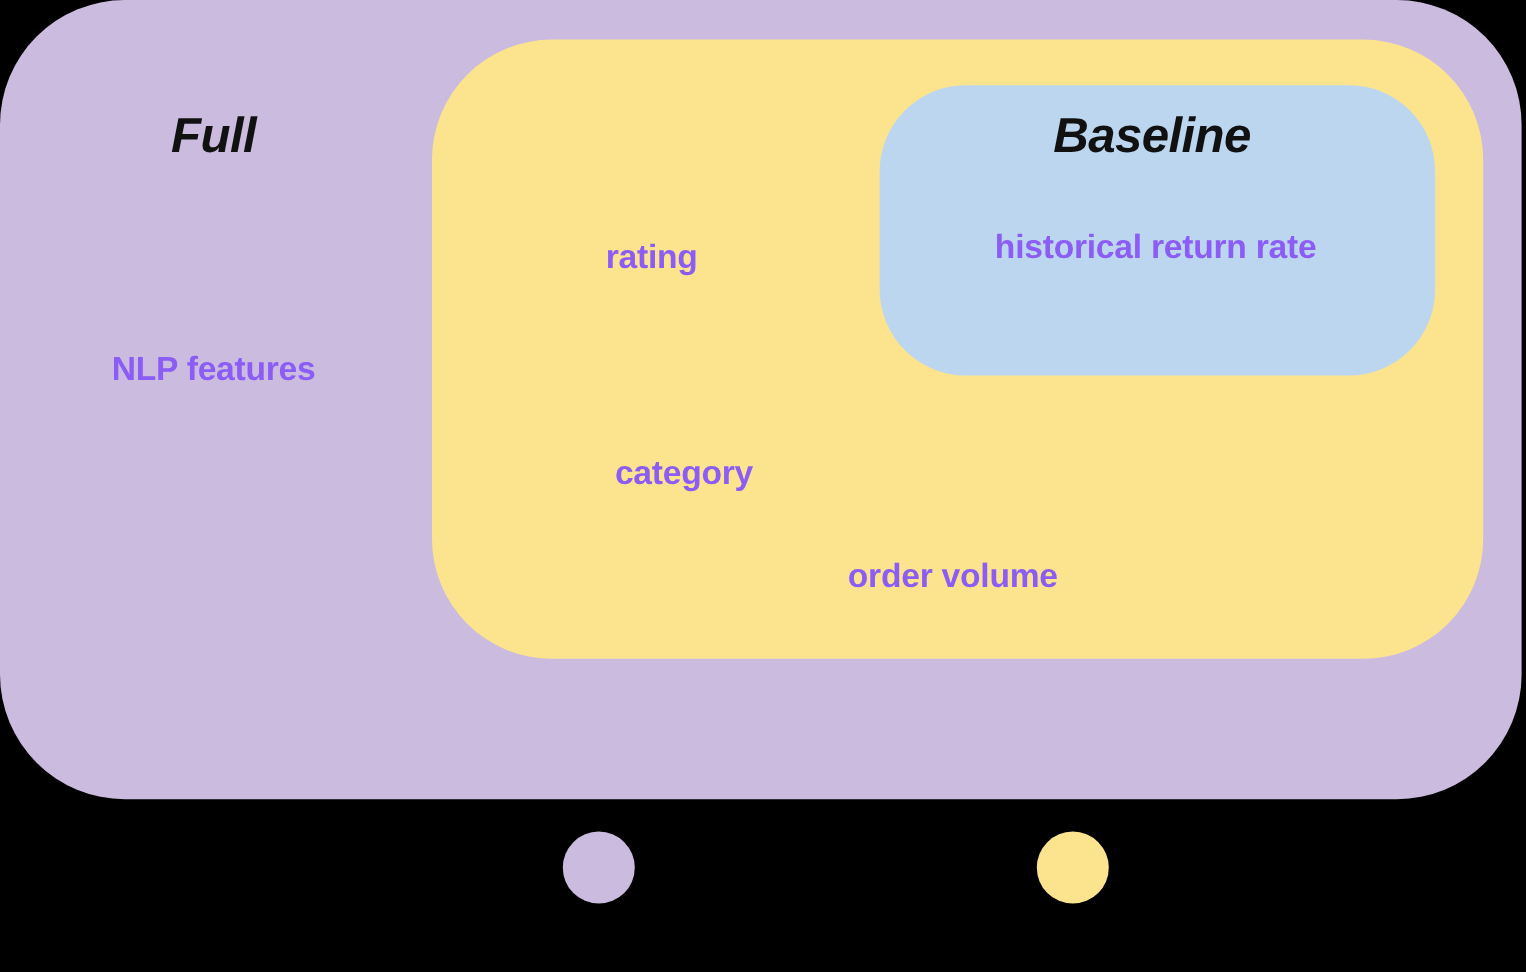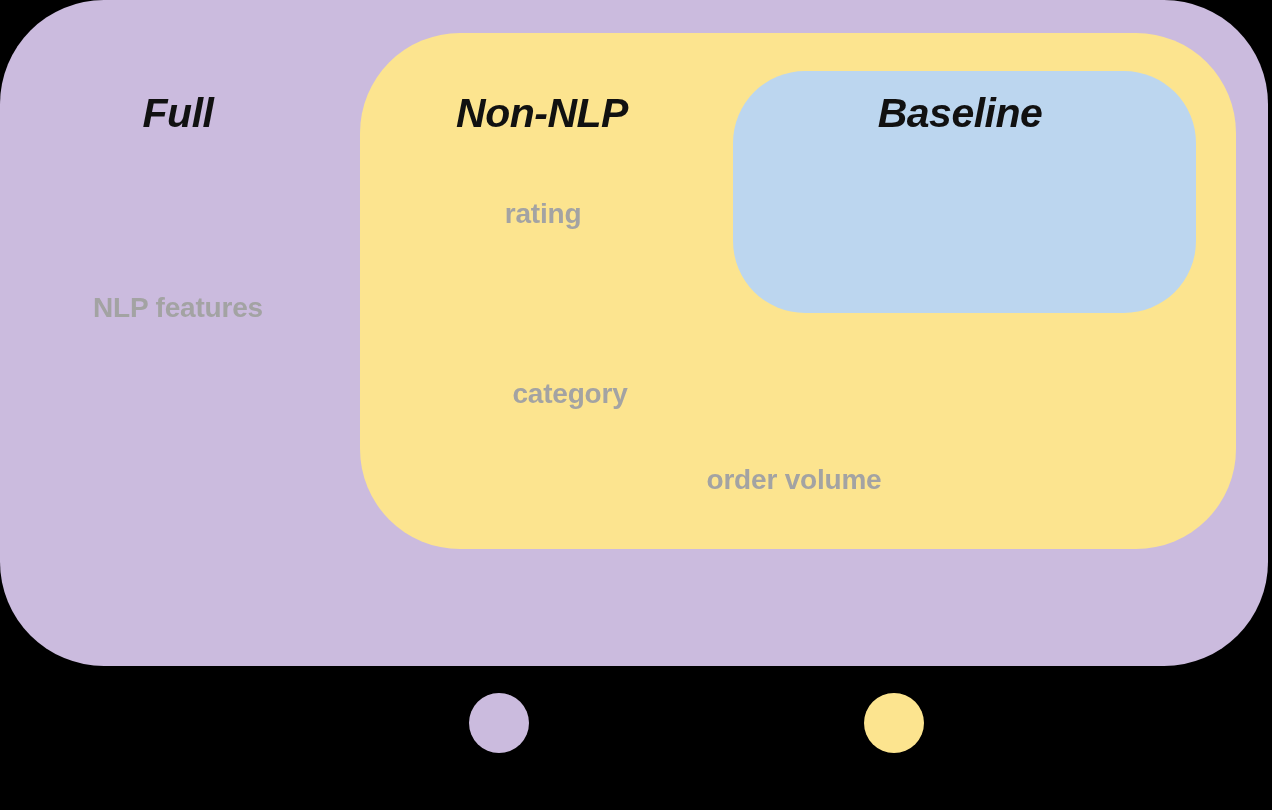--- a/index.html
+++ b/index.html
@@ -78,21 +78,21 @@
   #title-baseline  { left: 960px; top: 113px; text-align: center; }
 
   
   .feature-label {
     position: absolute;
     font-weight: bold;
     font-style: normal;
     font-size: 28px;
     line-height: 28px;
     letter-spacing: -0.2px;
-    color: #a3a3a3;
+    color: #8b5cf6;
     white-space: nowrap;
     text-align: center;
     transform: translate(-50%, -50%);
   }
 
   
   .legend-dot {
     position: absolute;
     width: 60px;
     height: 60px;
@@ -108,32 +108,32 @@
 <div id="stage" style="background: rgb(0, 0, 0);">
 
   <div class="set-box" id="box-full" style="background: rgb(203, 187, 222);"></div>
 
   <div class="set-box" id="box-nonnlp" style="background: rgb(252, 228, 143);"></div>
 
   <div class="set-box" id="box-baseline" style="background: rgb(188, 214, 239);"></div>
 
   <div class="set-title" id="title-full">Full</div>
 
-  <div class="set-title" id="title-nonnlp">Non-NLP</div>
 
   <div class="set-title" id="title-baseline">Baseline</div>
 
   <div class="feature-label" id="feature-full-0" style="left:178px; top:308px;">NLP features</div>
 
   <div class="feature-label" id="feature-nonnlp-0" style="left:543px; top:214px;">rating</div>
 
 
   <div class="feature-label" id="feature-nonnlp-2" style="left:570px; top:394px;">category</div>
 
 
   <div class="feature-label" id="feature-nonnlp-4" style="left:794px; top:480px;">order volume</div>
 
+  <div class="feature-label" id="feature-baseline-0" style="left:963px; top:206px;">historical return rate</div>
 
   <div class="legend-dot" id="legend-dot-full" style="background: rgb(203, 187, 222);"></div>
 
   <div class="legend-dot" id="legend-dot-nonnlp" style="background: rgb(252, 228, 143);"></div>
 
 </div>
 
 </body></html>

